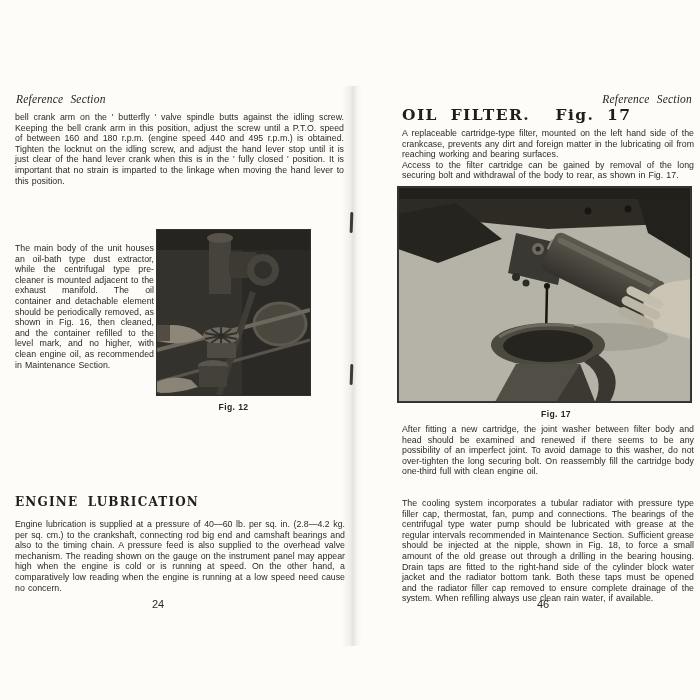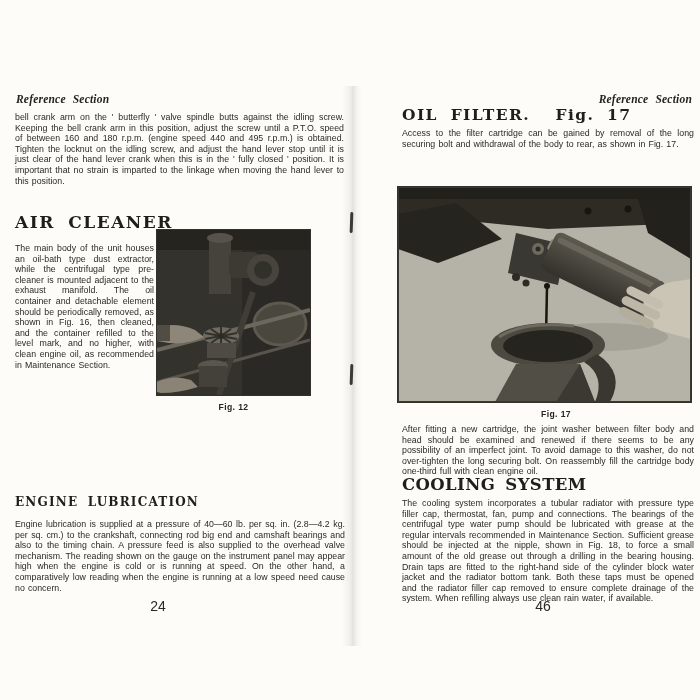--- a/index.html
+++ b/index.html
@@ -16,21 +16,21 @@
   }
   .staple {
     position:absolute; left:350px; width:3px; height:21px;
     background:#3c3a34; border-radius:2px; transform:rotate(2deg);
   }
   .staple-1 { top:212px; }
   .staple-2 { top:364px; }
 
   .running-head {
     position:absolute;
-    font-family:"Liberation Serif", serif; font-style:italic; font-weight:700;
+    font-family:"Liberation Serif", serif; font-style:italic; font-weight:400;
     font-size:11.5px; letter-spacing:0.2px; word-spacing:4px; color:#26241f;
   }
   .rh-left { left:16px; top:93px; }
   .rh-right { left:402px; top:93px; width:290px; text-align:right; }
 
   .body {
     position:absolute; margin:0;
     font-size:8.8px; line-height:10.6px; text-align:justify;
     word-spacing:0.7px; color:#2b2924;
   }
@@ -58,39 +58,38 @@
   .figwrap { position:absolute; margin:0; }
   .fig16 { left:157px; top:230px; width:153px; }
   .fig17 { left:398px; top:187px; width:316px; }
   .photo { display:block; outline:1px solid #33312c; }
   .figcap {
     margin:7px 0 0 0; text-align:center;
     font-size:8.6px; font-weight:bold; letter-spacing:0.4px; color:#26241f;
   }
   .pagenum {
     position:absolute; top:598px; width:80px; text-align:center;
-    font-size:14px; color:#2b2924;
+    font-size:11px; color:#2b2924;
   }
   .pn-left  { left:118px; }
   .pn-right { left:503px; }
 </style>
 </head>
 <body>
 
 <div class="canvas">
 
   <div class="gutter"></div>
   <div class="staple staple-1"></div>
   <div class="staple staple-2"></div>
 
   <div class="running-head rh-left">Reference Section</div>
 
   <p class="body p-intro">bell crank arm on the ' butterfly ' valve spindle butts against the idling screw.  Keeping the bell crank arm in this position, adjust the screw until a P.T.O. speed of between 160 and 180 r.p.m. (engine speed 440 and 495 r.p.m.) is obtained.  Tighten the locknut on the idling screw, and adjust the hand lever stop until it is just clear of the hand lever crank when this is in the ' fully closed ' position.  It is important that no strain is imparted to the linkage when moving the hand lever to this position.</p>
 
-  <h2 class="heading h-air">AIR CLEANER</h2>
 
   <p class="body p-airtxt">The main body of the unit houses an oil-bath type dust extractor, while the centrifugal type pre-cleaner is mounted adjacent to the exhaust manifold.  The oil container and detachable element should be periodically removed, as shown in Fig. 16, then cleaned, and the container refilled to the level mark, and no higher, with clean engine oil, as recommended in Maintenance Section.</p>
 
   <figure class="figwrap fig16">
     <svg class="photo" width="153" height="165" viewBox="0 0 153 165" xmlns="http://www.w3.org/2000/svg">
       <rect width="153" height="165" fill="#34322d"></rect>
       <rect x="85" y="0" width="68" height="165" fill="#2b2925"></rect>
       <rect x="0" y="0" width="153" height="20" fill="#26241f"></rect>
       <rect x="52" y="6" width="22" height="58" fill="#46433c"></rect>
       <ellipse cx="63" cy="8" rx="13" ry="5" fill="#57534a"></ellipse>
@@ -127,20 +126,21 @@
   <h2 class="heading h-engine">ENGINE LUBRICATION</h2>
   <p class="body p-engine">Engine lubrication is supplied at a pressure of 40—60 lb. per sq. in. (2.8—4.2 kg. per sq. cm.)  to the crankshaft, connecting rod big end and camshaft bearings and also to the timing chain.  A pressure feed is also supplied to the overhead valve mechanism.  The reading shown on the gauge on the instrument panel may appear high when the engine is cold or is running at speed.  On the other hand, a comparatively low reading when the engine is running at a low speed need cause no concern.</p>
 
   <div class="pagenum pn-left">24</div>
 
   <div class="running-head rh-right">Reference Section</div>
 
   <h2 class="heading h-oil">OIL FILTER.  Fig. 17</h2>
 
   <div class="body p-oil">
+    <p class="sub">A replaceable cartridge-type filter, mounted on the left hand side of the crankcase, prevents any dirt and foreign matter in the lubricating oil from reaching working and bearing surfaces.</p>
     <p class="sub">Access to the filter cartridge can be gained by removal of the long securing bolt and withdrawal of the body to rear, as shown in Fig. 17.</p>
   </div>
 
   <figure class="figwrap fig17">
     <svg class="photo" width="293" height="215" viewBox="0 0 293 215" xmlns="http://www.w3.org/2000/svg">
       <defs>
         <linearGradient id="fgrad" x1="0" y1="0" x2="0" y2="1">
           <stop offset="0" stop-color="#5e5a50"></stop>
           <stop offset="0.45" stop-color="#4a473f"></stop>
           <stop offset="1" stop-color="#33312b"></stop>
@@ -181,18 +181,17 @@
         <rect x="222" y="115" width="42" height="9" rx="4.5" fill="#bdb7a7"></rect>
         <rect x="224" y="126" width="38" height="9" rx="4.5" fill="#b3ad9d"></rect>
       </g>
       <rect x="0" y="0" width="293" height="215" fill="none" stroke="#3a3832" stroke-width="2"></rect>
     </svg>
     <figcaption class="figcap">Fig. 17</figcaption>
   </figure>
 
   <p class="body p-after">After fitting a new cartridge, the joint washer between filter body and head should be examined and renewed if there seems to be any possibility of an imperfect joint.  To avoid damage to this washer, do not over-tighten the long securing bolt.  On reassembly fill the cartridge body one-third full with clean engine oil.</p>
 
-  <h2 class="heading h-cool">COOLING SYSTEM</h2>
   <p class="body p-cool">The cooling system incorporates a tubular radiator with pressure type filler cap, thermostat, fan, pump and connections.  The bearings of the centrifugal type water pump should be lubricated with grease at the regular intervals recommended in Maintenance Section.  Sufficient grease should be injected at the nipple, shown in Fig. 18, to force a small amount of the old grease out through a drilling in the bearing housing.  Drain taps are fitted to the right-hand side of the cylinder block water jacket and the radiator bottom tank.  Both these taps must be opened and the radiator filler cap removed to ensure complete drainage of the system.  When refilling always use clean rain water, if available.</p>
 
   <div class="pagenum pn-right">46</div>
 
 </div>
 
 </body></html>

